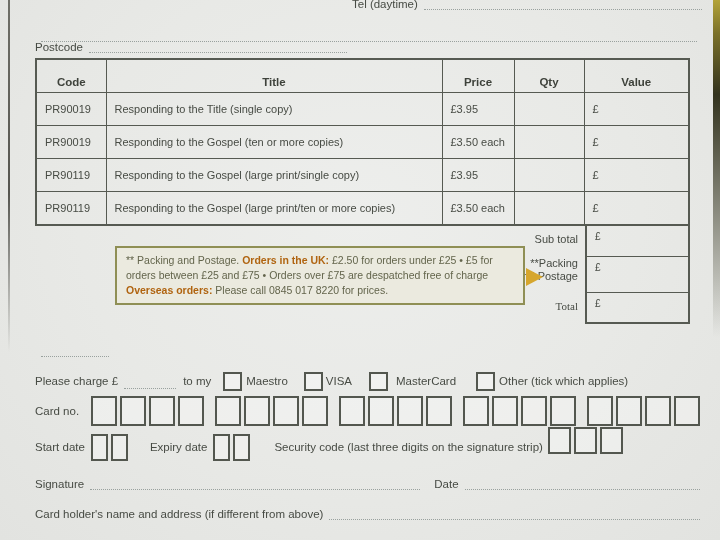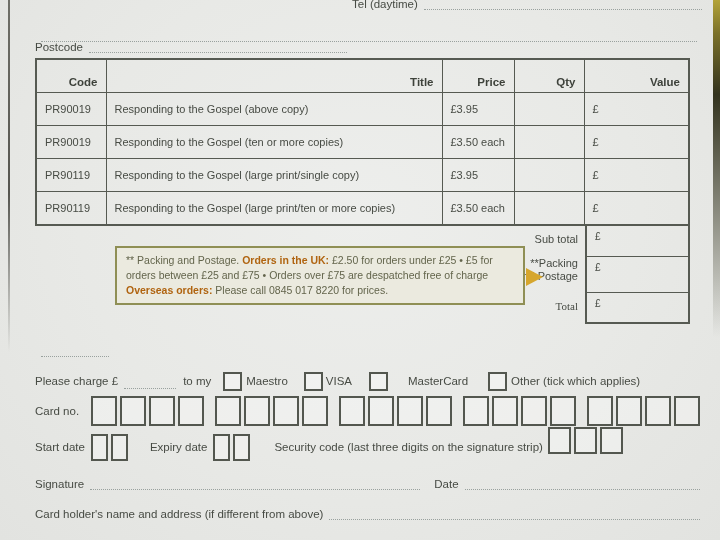--- a/index.html
+++ b/index.html
@@ -21,21 +21,21 @@
   
   .left-edge { left:8px; top:0; width:2px; height:352px;
     background:linear-gradient(#6f6f68, #565650 55%, rgba(86,86,80,0)); }
   .right-edge { right:0; top:0; width:7px; height:338px;
     background:linear-gradient(180deg, #b3a338 0%, #7a7029 10%, #33331e 28%, #20201405 98%, rgba(40,40,28,0) 100%); }
 
   
   table.order { border-collapse:collapse; table-layout:fixed; width:655px; }
   table.order, table.order th, table.order td { border:1.5px solid #565a52; }
   table.order { border-width:2px; }
-  table.order th { font-size:11.5px; font-weight:600; text-align:right; padding:16px 8px 4px 8px; height:28px; color:#3e423b; }
+  table.order th { font-size:11.5px; font-weight:600; text-align:center; padding:16px 8px 4px 8px; height:28px; color:#3e423b; }
   table.order td { font-size:11px; padding:4px 8px; height:33px; vertical-align:middle; }
   td.val { font-size:10px; vertical-align:middle; }
 
   
   .summary { left:585px; top:226px; width:105px; border:2px solid #565a52; border-top:none; }
   .summary .cell { padding:5px 8px 0 8px; font-size:10px; border-top:1.5px solid #565a52; }
   .summary .cell:first-child { border-top:none; }
   .sum-label { font-size:11px; text-align:right; width:160px; left:418px; color:#474b44; }
 
   
@@ -91,21 +91,21 @@
       <th>Code</th>
       <th>Title</th>
       <th>Price</th>
       <th>Qty</th>
       <th>Value</th>
     </tr>
   </thead>
   <tbody>
     <tr>
       <td>PR90019</td>
-      <td>Responding to the Gospel (above copy)</td>
+      <td>Responding to the Title (single copy)</td>
       <td>£3.95</td>
       <td></td>
       <td class="val">£</td>
     </tr>
     <tr>
       <td>PR90019</td>
       <td>Responding to the Gospel (ten or more copies)</td>
       <td>£3.50 each</td>
       <td></td>
       <td class="val">£</td>
@@ -148,21 +148,21 @@
 
 <div class="abs row center" style="left:35px; top:370px; height:22px;">
   <span>Please charge £</span>
   <span class="fill fixed" style="width:52px; align-self:flex-end; margin-bottom:3px;"></span>
   <span style="margin-left:7px;">to my</span>
   <span class="checkbox" style="margin-left:12px;"></span>
   <span style="margin-left:4px;">Maestro</span>
   <span class="checkbox" style="margin-left:16px;"></span>
   <span style="margin-left:3px;">VISA</span>
   <span class="checkbox" style="margin-left:17px;"></span>
-  <span style="margin-left:20px;">MasterCard</span>
+  <span style="margin-left:8px;">MasterCard</span>
   <span class="checkbox" style="margin-left:20px;"></span>
   <span style="margin-left:4px;">Other (tick which applies)</span>
 </div>
 
 <div class="abs row center" style="left:35px; top:395px; height:32px;">
   <span style="width:56px;">Card no.</span>
   <span class="group">
     <span class="digit-box"></span>
       <span class="digit-box"></span>
       <span class="digit-box"></span>

